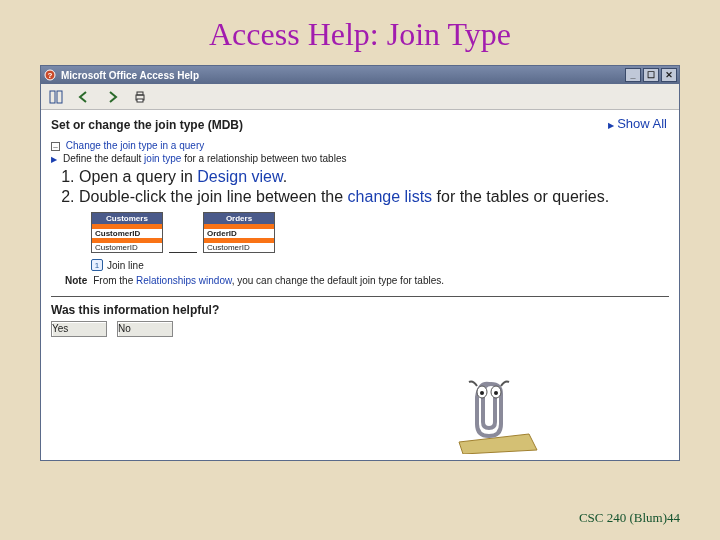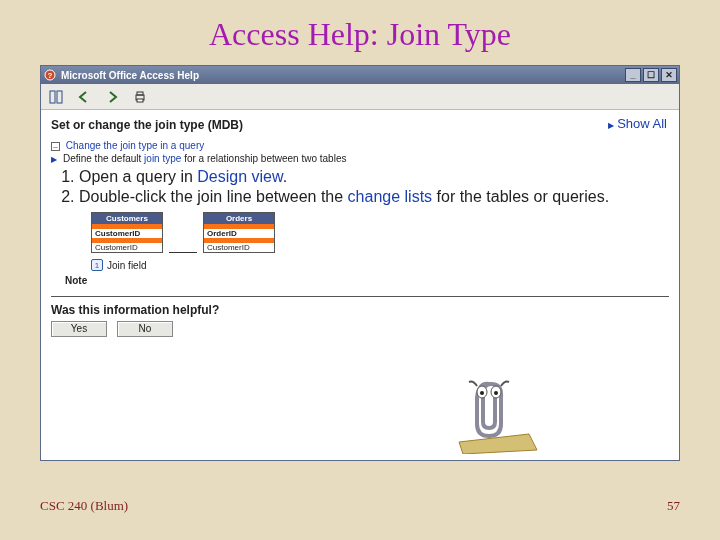--- a/index.html
+++ b/index.html
@@ -122,34 +122,34 @@
     line-height:11px; border-radius:2px;
   }
   .note-row { display:flex; gap:6px; font-size:10px; margin:2px 0 8px 14px;}
   .note-label { font-weight: bold; }
   .divider { border: none; border-top: 1px solid #555; margin: 10px 0 6px 0; }
   .feedback-q { font-weight: bold; font-size: 12px; margin-bottom:4px;}
   .fb-btns { display:flex; gap:10px; }
   .fb-btn {
     width: 56px; height: 16px;
     background: #e8e8e2; border: 1px solid #888;
-    font-size: 10px; text-align:center; line-height:14px;
+    font-size: 10px; line-height:14px;
     box-shadow: inset 1px 1px 0 #fff;
   }
   .clippy {
     position: absolute;
     right: 140px; bottom: 6px;
     width: 90px; height: 82px;
   }
   .footer {
     position: absolute;
-    bottom: 26px; left: 40px; right: 40px;
-    display: flex; justify-content: space-between;
+    bottom: 14px; left: 40px; right: 40px;
+    display: flex; justify-content: flex-end;
     font-family: "Times New Roman", serif;
-    font-size: 13px; color: #7f1d1d;
+    font-size: 13px; color: #14532d;
   }
 </style>
 </head>
 <body>
 
 <div class="slide-title">Access Help: Join Type</div>
 
 <div class="window">
   <div class="titlebar">
     <span class="icon">
@@ -223,26 +223,29 @@
       <div class="join-connector"></div>
       <div class="tbl">
         <div class="tbl-head">Orders</div>
         <div class="tbl-row bold-row">OrderID</div>
         <div class="tbl-row">CustomerID</div>
       </div>
     </div>
 
     <div class="callout">
       <span class="num-badge">1</span>
-      <span>Join field</span>
+      <span>Join line</span>
     </div>
 
 
     <div class="note-row">
       <span class="note-label">Note</span>
+      <span>
+        <span>From the </span><span class="link">Relationships window</span><span>, you can change the default join type for tables.</span>
+      </span>
     </div>
 
     <hr class="divider">
 
     <div class="feedback-q">Was this information helpful?</div>
     <div class="fb-btns">
       <div class="fb-btn">Yes</div>
       <div class="fb-btn">No</div>
     </div>
 
@@ -256,14 +259,14 @@
         <circle cx="47" cy="21" r="2" fill="#222"></circle>
         <path d="M28 14 Q24 8 20 10" fill="none" stroke="#555" stroke-width="2"></path>
         <path d="M52 14 Q56 8 60 10" fill="none" stroke="#555" stroke-width="2"></path>
       </svg>
     </div>
   </div>
 </div>
 
 <div class="footer">
   <span>CSC 240 (Blum)</span>
-  <span>57</span>
+  <span>44</span>
 </div>
 
 </body></html>

